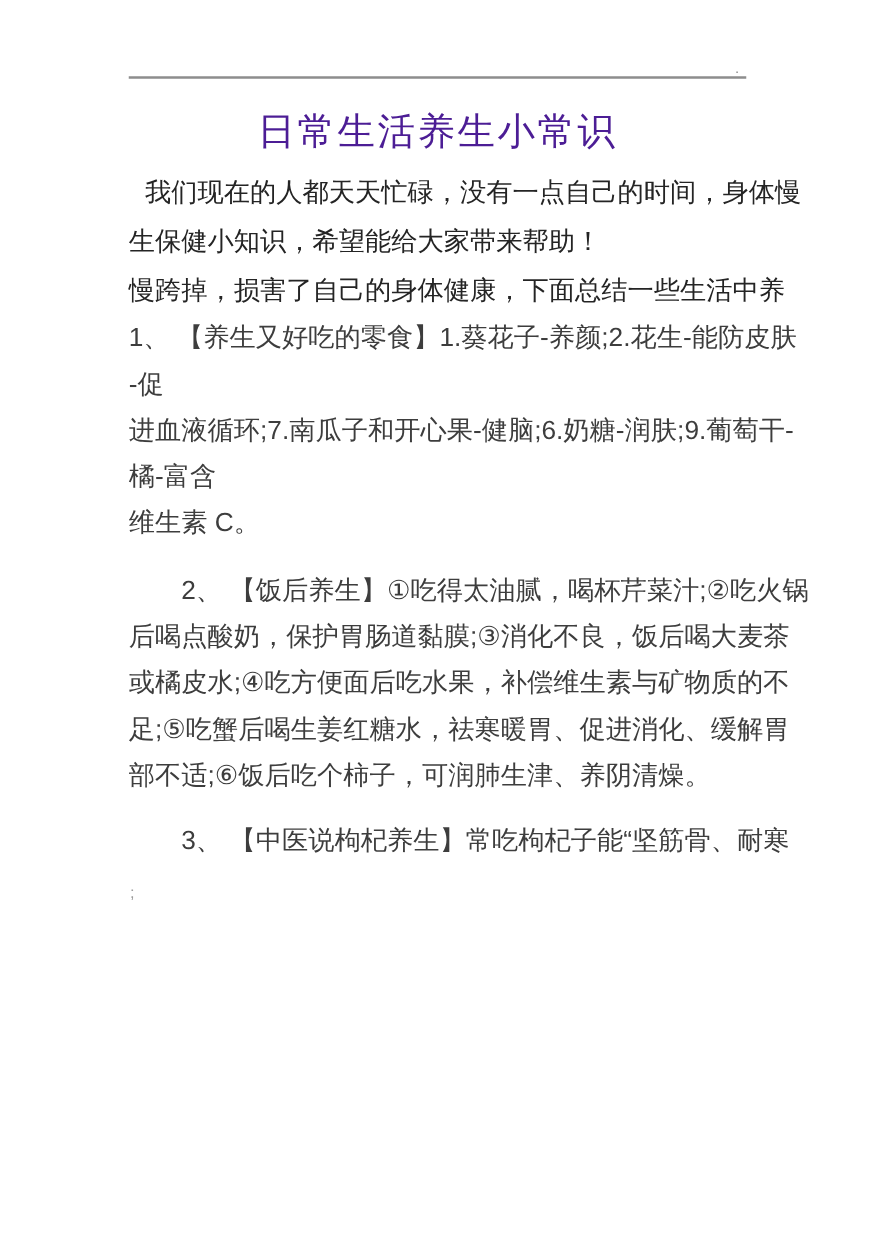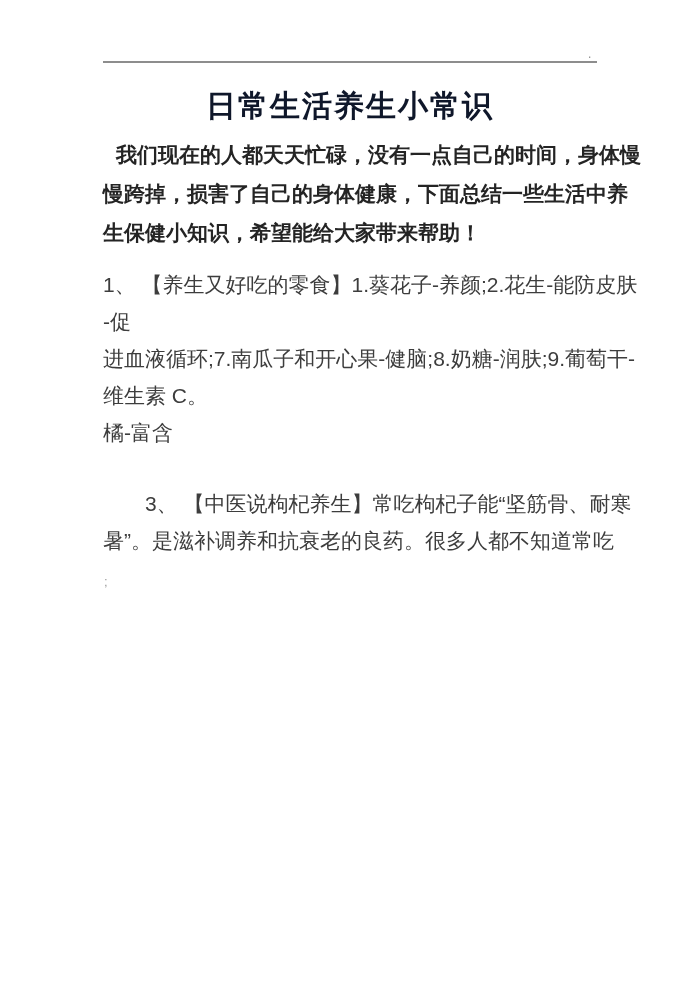--- a/index.html
+++ b/index.html
@@ -30,52 +30,52 @@
     position: absolute;
     top: 48px;
     left: 588px;
     font-size: 12px;
     line-height: 12px;
     color: #8d8d8d;
   }
   .title {
     margin: 21px 0 0 0;
     font-size: 30px;
-    font-weight: 700;
-    color: #0f172a;
+    font-weight: 400;
+    color: #4c1d95;
     text-align: center;
     line-height: 43px;
     letter-spacing: 2px;
   }
   .intro {
     margin-top: 8px;
-    font-weight: 700;
+    font-weight: 400;
     font-size: 21px;
     color: #242424;
   }
   .intro .line {
     height: 39px;
     line-height: 39px;
     white-space: pre;
   }
   .intro .line:first-child {
     padding-left: 13px;
   }
   .section {
     font-size: 21px;
     color: #3d3d3d;
   }
   .section .line {
     height: 37px;
     line-height: 37px;
     white-space: pre;
   }
-  .sec-1 { margin-top: 14px; }
+  .sec-1 { }
   .sec-2 { margin-top: 17px; }
-  .sec-3 { margin-top: 34px; }
+  .sec-3 { margin-top: 15px; }
   .indented .line:first-child {
     padding-left: 42px;
   }
   .bottom-mark {
     margin-top: 13px;
     height: 20px;
     line-height: 20px;
     font-size: 13px;
     color: #9c9c9c;
     padding-left: 1px;
@@ -87,33 +87,39 @@
 <div class="page">
 
   <div class="top-rule"></div>
 
   <div class="top-dot">.</div>
 
   <h1 class="title">日常生活养生小常识</h1>
 
   <div class="intro">
       <div class="line">我们现在的人都天天忙碌，没有一点自己的时间，身体慢</div>
+      <div class="line">生保健小知识，希望能给大家带来帮助！</div>
       <div class="line">慢跨掉，损害了自己的身体健康，下面总结一些生活中养</div>
-      <div class="line">生保健小知识，希望能给大家带来帮助！</div>
     </div>
 
   <div class="section sec-1">
       <div class="line">1、 【养生又好吃的零食】1.葵花子-养颜;2.花生-能防皮肤</div>
       <div class="line">-促</div>
-      <div class="line">进血液循环;7.南瓜子和开心果-健脑;8.奶糖-润肤;9.葡萄干-</div>
+      <div class="line">进血液循环;7.南瓜子和开心果-健脑;6.奶糖-润肤;9.葡萄干-</div>
+      <div class="line">橘-富含</div>
       <div class="line">维生素 C。</div>
-      <div class="line">橘-富含</div>
     </div>
 
+  <div class="section sec-2 indented">
+      <div class="line">2、 【饭后养生】①吃得太油腻，喝杯芹菜汁;②吃火锅</div>
+      <div class="line">后喝点酸奶，保护胃肠道黏膜;③消化不良，饭后喝大麦茶</div>
+      <div class="line">或橘皮水;④吃方便面后吃水果，补偿维生素与矿物质的不</div>
+      <div class="line">足;⑤吃蟹后喝生姜红糖水，祛寒暖胃、促进消化、缓解胃</div>
+      <div class="line">部不适;⑥饭后吃个柿子，可润肺生津、养阴清燥。</div>
+    </div>
 
   <div class="section sec-3 indented">
       <div class="line">3、 【中医说枸杞养生】常吃枸杞子能“坚筋骨、耐寒</div>
-      <div class="line">暑”。是滋补调养和抗衰老的良药。很多人都不知道常吃</div>
     </div>
 
   <div class="bottom-mark">;</div>
 
 </div>
 
 </body></html>

